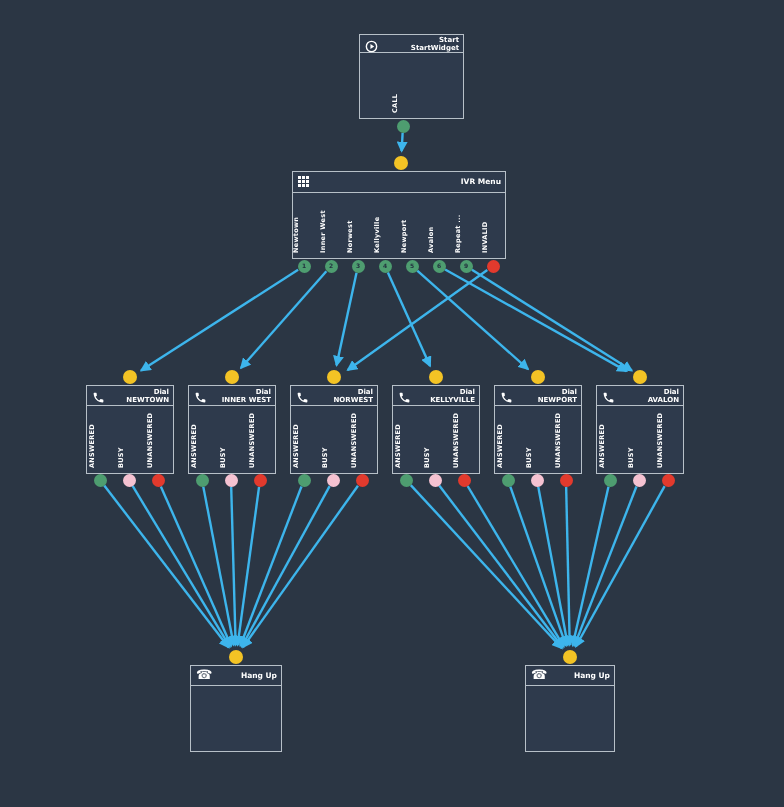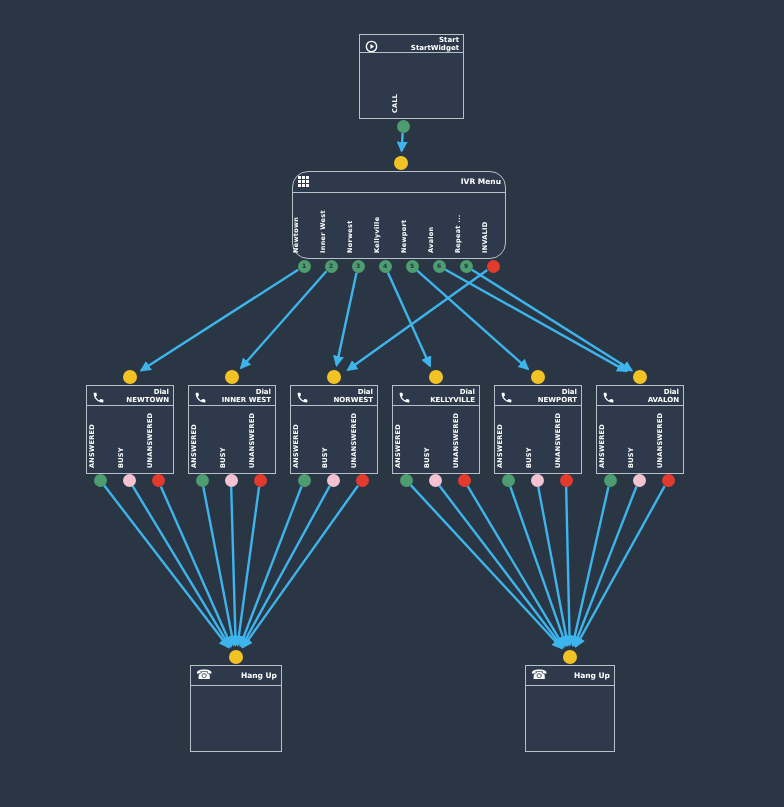--- a/index.html
+++ b/index.html
@@ -100,21 +100,21 @@
             <path d="M10 7.5l7 4.5-7 4.5z" fill="#fff"></path>
           </svg></span>
         <div class="titles">
           <div>Start</div>
           <div>StartWidget</div>
         </div>
       </div>
       <span class="plabel" style="left: 40px;">CALL</span>
     </div>
     <div class="dot" style="left: 396.5px; top: 119.5px; background: rgb(78, 157, 112);"></div>
-    <div class="flow-node kind-menu" style="left: 292px; top: 171px; width: 214px; height: 88px; border-radius: 16px;">
+    <div class="flow-node kind-menu" style="left: 292px; top: 171px; width: 214px; height: 88px;">
       <div class="node-header">
         <span class="hicon">
           <span class="keypad">
             <i></i>
             <i></i>
             <i></i>
             <i></i>
             <i></i>
             <i></i>
             <i></i>

